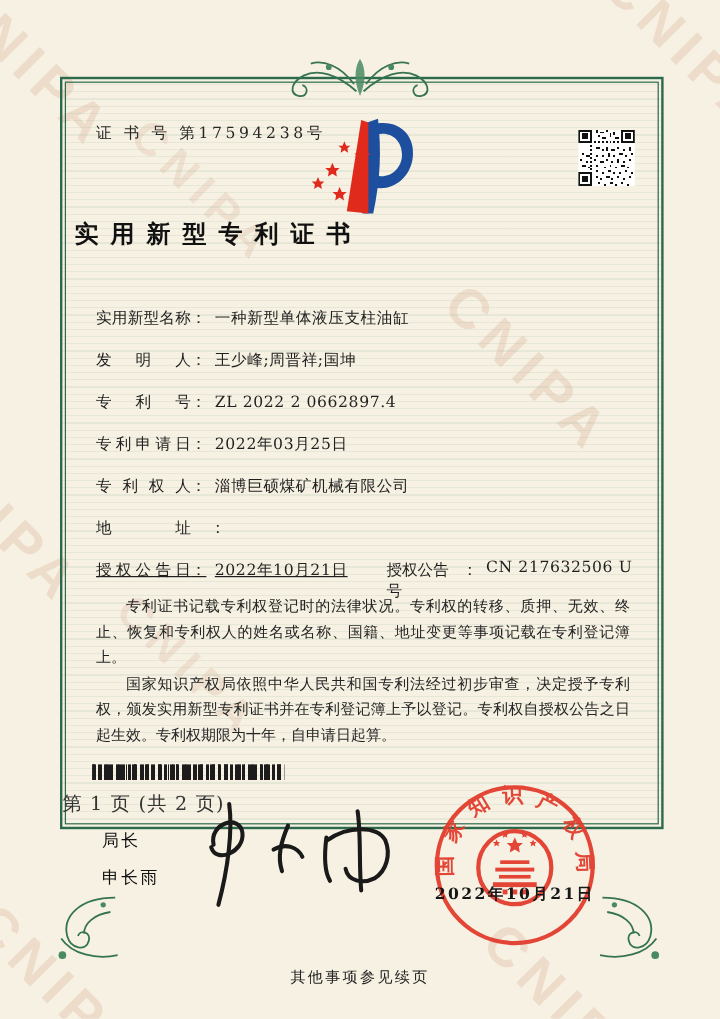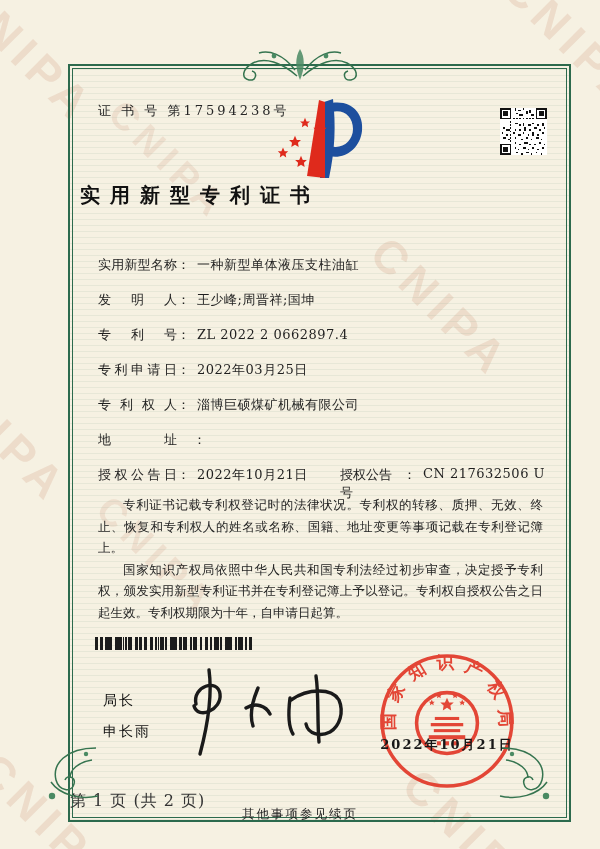--- a/index.html
+++ b/index.html
@@ -14,21 +14,21 @@
     position:absolute;
     font-family:"Liberation Sans","DejaVu Sans",sans-serif;
     font-weight:bold;font-size:46px;letter-spacing:7px;
     color:rgba(206,146,118,0.22);
     transform:rotate(45deg);transform-origin:left top;
     white-space:nowrap;pointer-events:none;user-select:none;
   }
   .wm.small{font-size:38px;color:rgba(206,146,118,0.18);}
   
   .frame{
-    position:absolute;left:68px;top:64px;width:503px;height:758px;
+    position:absolute;left:50px;top:64px;width:503px;height:627px;
     border:2.5px solid #2c6a4d;box-sizing:border-box;
     background:repeating-linear-gradient(0deg,
       rgba(128,164,142,0.13) 0 1px, rgba(0,0,0,0) 1px 6px);
   }
   .frame::before{
     content:"";position:absolute;inset:2px;border:1px solid #2c6a4d;pointer-events:none;
   }
   .cert-no{
     position:absolute;left:28px;top:36px;
     font-size:13px;letter-spacing:3px;color:#262626;
@@ -232,21 +232,21 @@
     </div>
     <div class="field-row" style="top:330px;">
       <span class="field-label">专利权人</span>
         <span class="field-colon">：</span>
       <span class="field-value">淄博巨硕煤矿机械有限公司</span>
     </div>
     <div class="field-row" style="top:365px;gap:16px;">
       <span class="field-label">地址</span>
         <span class="field-colon">：</span>
     </div>
-    <div class="field-row" style="top:400px;">
+    <div class="field-row" style="top:400px;text-decoration:underline;">
       <span class="field-label">授权公告日</span>
         <span class="field-colon">：</span>
       <span class="field-value">2022年10月21日</span>
       <span class="grant-second">
         <span>授权公告号</span>
           <span>：</span>
         <span class="field-value">CN 217632506 U</span>
       </span>
     </div>
 

